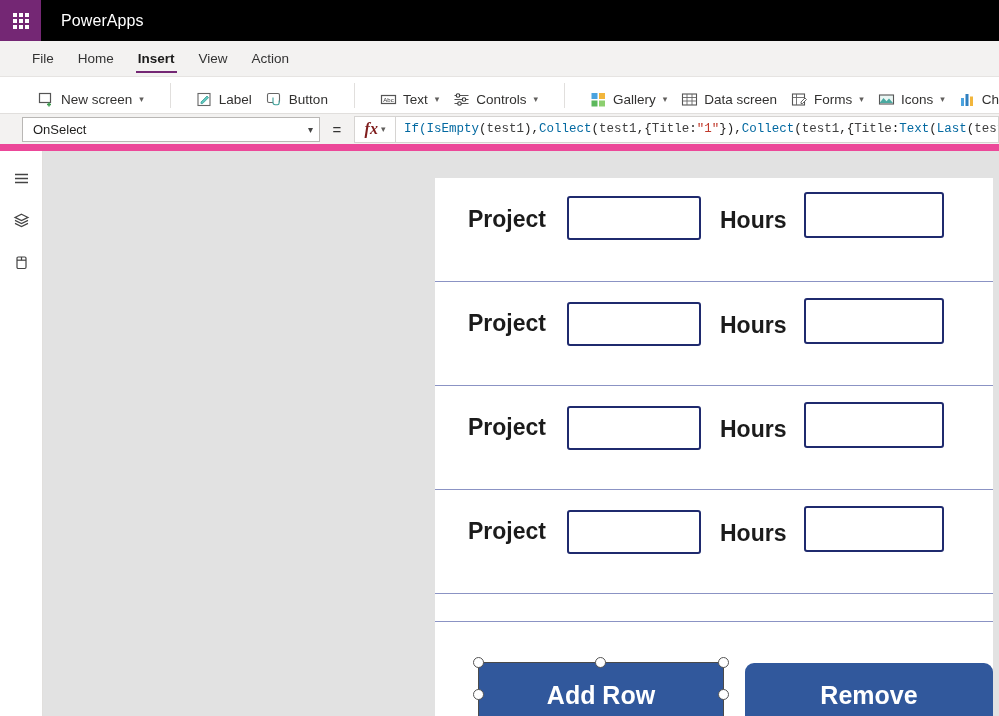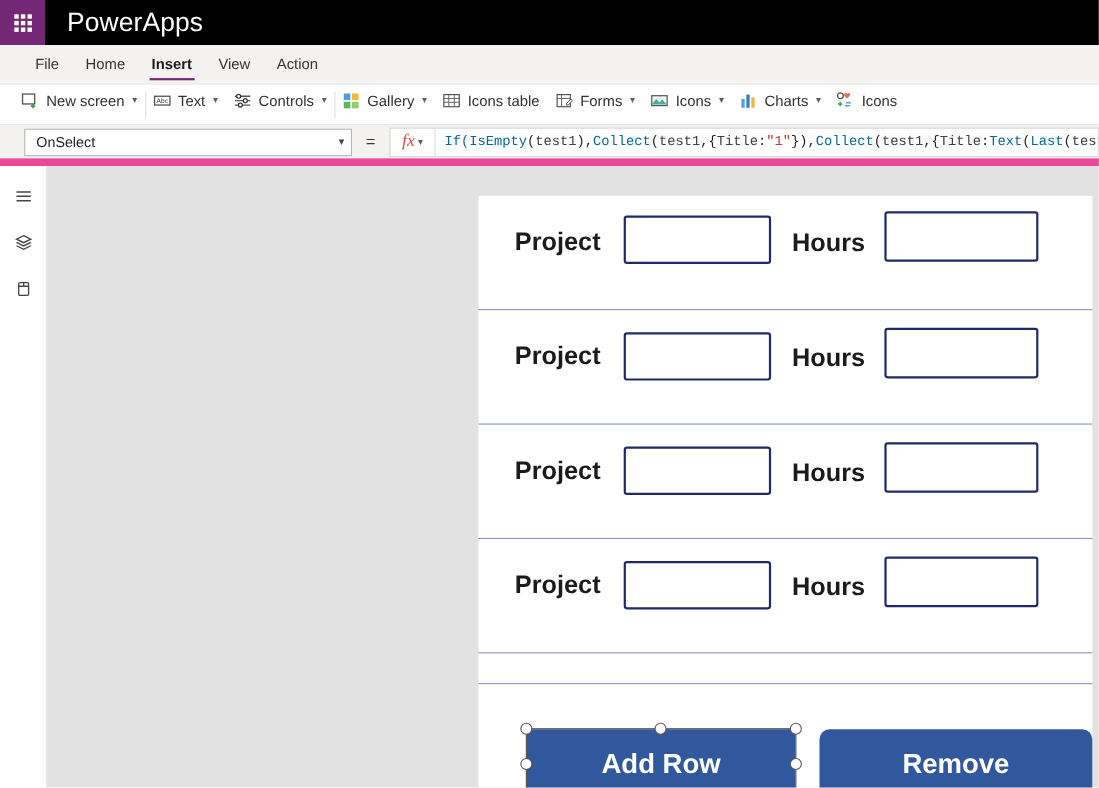--- a/index.html
+++ b/index.html
@@ -23,21 +23,21 @@
     width: 41px; height: 41px; background: #742774;
     display: flex; align-items: center; justify-content: center;
     cursor: pointer;
   }
   .waffle-grid {
     display: grid; grid-template-columns: repeat(3, 4px);
     grid-template-rows: repeat(3, 4px); gap: 2px;
   }
   .waffle-grid i { display: block; width: 4px; height: 4px; background: #ffffff; }
   .app-title {
-    color: #ffffff; font-size: 24px; margin-left: 20px;
+    color: #ffffff; font-size: 16px; margin-left: 20px;
     letter-spacing: .1px; font-weight: 400;
   }
 
   
   .menubar {
     position: absolute; left: 0; top: 41px; width: 999px; height: 36px;
     background: #f3f2f1; display: flex; align-items: center;
     border-bottom: 1px solid #e6e4e2;
   }
   .menu-item {
@@ -52,22 +52,22 @@
     height: 2px; background: #742774;
   }
 
   
   .ribbon {
     position: absolute; left: 0; top: 77px; width: 999px; height: 37px;
     background: #ffffff; display: flex; align-items: center;
     border-bottom: 1px solid #e1dfdd;
   }
   .rb-group {
-    display: flex; align-items: flex-start; height: 37px;
-    padding: 0 0; position: relative;
+    display: flex; align-items: flex-end; height: 37px;
+    padding: 0 19px; position: relative;
   }
   .rb-group + .rb-group::before {
     content: ""; position: absolute; left: 0; top: 6px; bottom: 6px;
     width: 1px; background: #e1dfdd;
   }
   .rb-btn {
     display: flex; align-items: center; gap: 6px; height: 29px;
     padding: 0 7px; font-size: 13.5px; color: #323130; cursor: pointer;
     white-space: nowrap;
   }
@@ -89,21 +89,21 @@
     justify-content: space-between; cursor: pointer;
   }
   .prop-select .caret2 { font-size: 10px; color: #444; }
   .eq { width: 34px; text-align: center; font-size: 15px; color: #333; }
   .fx {
     width: 42px; height: 27px; background: #ffffff; border: 1px solid #d6d4d2;
     display: flex; align-items: center; justify-content: center; gap: 2px;
     cursor: pointer;
   }
   .fx b { font-family: "Liberation Serif", serif; font-style: italic;
-          font-size: 16px; font-weight: 400; color: #ef4444; }
+          font-size: 16px; font-weight: 700; color: #7f1d1d; }
   .formula-input {
     flex: 1; height: 27px; background: #ffffff; border: 1px solid #d6d4d2;
     border-left: none; display: flex; align-items: center;
     padding: 0 4px 0 8px; overflow: hidden; cursor: text;
     font-family: "Liberation Mono", monospace; font-size: 12.5px;
     white-space: nowrap;
   }
   .tok-fn   { color: #0369a1; }
   .tok-id   { color: #404040; }
   .tok-str  { color: #c0392b; }
@@ -210,20 +210,40 @@
           <svg width="17" height="17" viewBox="0 0 17 17">
             <rect x="1.5" y="2.5" width="11" height="9" fill="#fff" stroke="#555" stroke-width="1.2"></rect>
             <path d="M11 11.5v4M9 13.5h4" stroke="#3c9a4e" stroke-width="1.5"></path>
           </svg>
         </span>
         <span>New screen</span>
         <span class="caret">▾</span>
       </div>
     </div>
 
+    <div class="rb-group">
+      <div class="rb-btn">
+        <span class="ic">
+          <svg width="17" height="17" viewBox="0 0 17 17">
+            <rect x="2" y="2.5" width="12" height="12" fill="#fff" stroke="#666" stroke-width="1.1"></rect>
+            <path d="M5 11l6-6 1.6 1.6-6 6H5z" fill="#5fc9c0" stroke="#3b9d96" stroke-width=".8"></path>
+          </svg>
+        </span>
+        <span>Label</span>
+      </div>
+      <div class="rb-btn">
+        <span class="ic">
+          <svg width="17" height="17" viewBox="0 0 17 17">
+            <rect x="1.5" y="2.5" width="12" height="9" rx="1.5" fill="#fff" stroke="#666" stroke-width="1.1"></rect>
+            <path d="M7 6.5v5c0 1.2.9 2.2 2.2 2.2h2.3c1 0 1.6-.7 1.6-1.7V9.4" fill="#fff" stroke="#3b9d96" stroke-width="1.1"></path>
+          </svg>
+        </span>
+        <span>Button</span>
+      </div>
+    </div>
 
     <div class="rb-group">
       <div class="rb-btn">
         <span class="ic">
           <svg width="17" height="17" viewBox="0 0 17 17">
             <rect x="1.5" y="4.5" width="14" height="8" fill="#fff" stroke="#555" stroke-width="1.2"></rect>
             <text x="8.5" y="10.7" font-size="6" text-anchor="middle" fill="#333" font-family="Liberation Sans, sans-serif">Abc</text>
           </svg>
         </span>
         <span>Text</span>
@@ -256,21 +276,21 @@
         <span>Gallery</span>
         <span class="caret">▾</span>
       </div>
       <div class="rb-btn">
         <span class="ic">
           <svg width="17" height="17" viewBox="0 0 17 17">
             <rect x="1.5" y="3" width="14" height="11" fill="#fff" stroke="#555" stroke-width="1.1"></rect>
             <path d="M1.5 6.5h14M1.5 10h14M6 3v11M11 3v11" stroke="#666" stroke-width=".9"></path>
           </svg>
         </span>
-        <span>Icons table</span>
+        <span>Data screen</span>
       </div>
       <div class="rb-btn">
         <span class="ic">
           <svg width="17" height="17" viewBox="0 0 17 17">
             <rect x="1.5" y="3" width="12" height="11" fill="#fff" stroke="#555" stroke-width="1.1"></rect>
             <path d="M1.5 6.5h12M5.5 3v11" stroke="#666" stroke-width=".9"></path>
             <path d="M10 11l4-4 1.5 1.5-4 4H10z" fill="#fff" stroke="#555" stroke-width=".9"></path>
           </svg>
         </span>
         <span>Forms</span>

